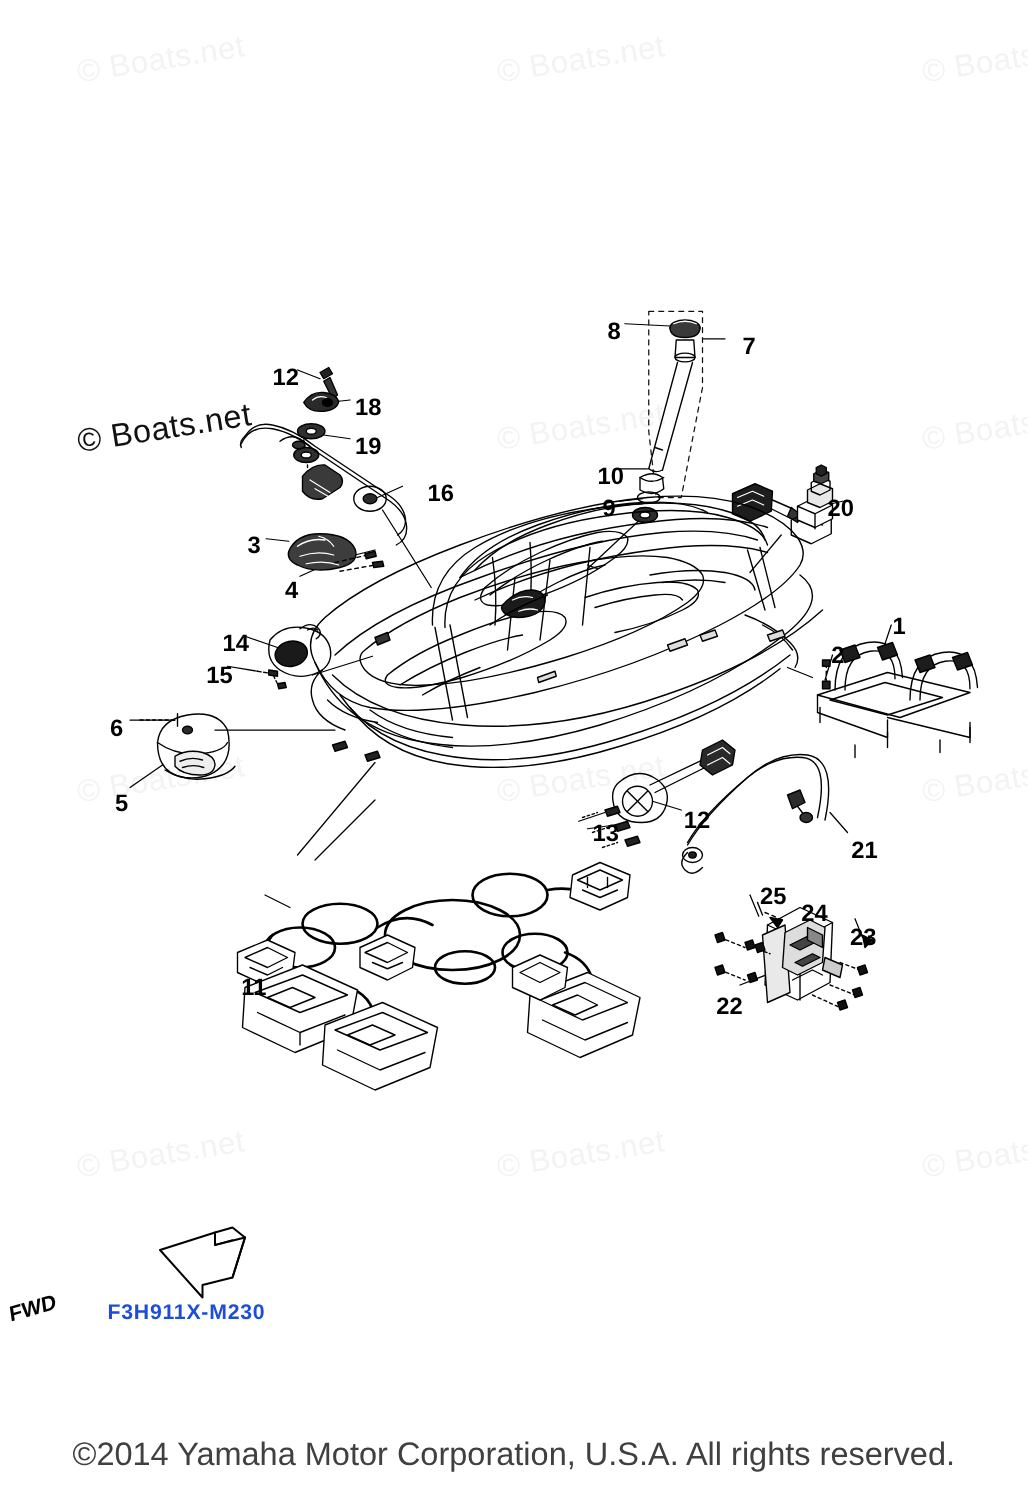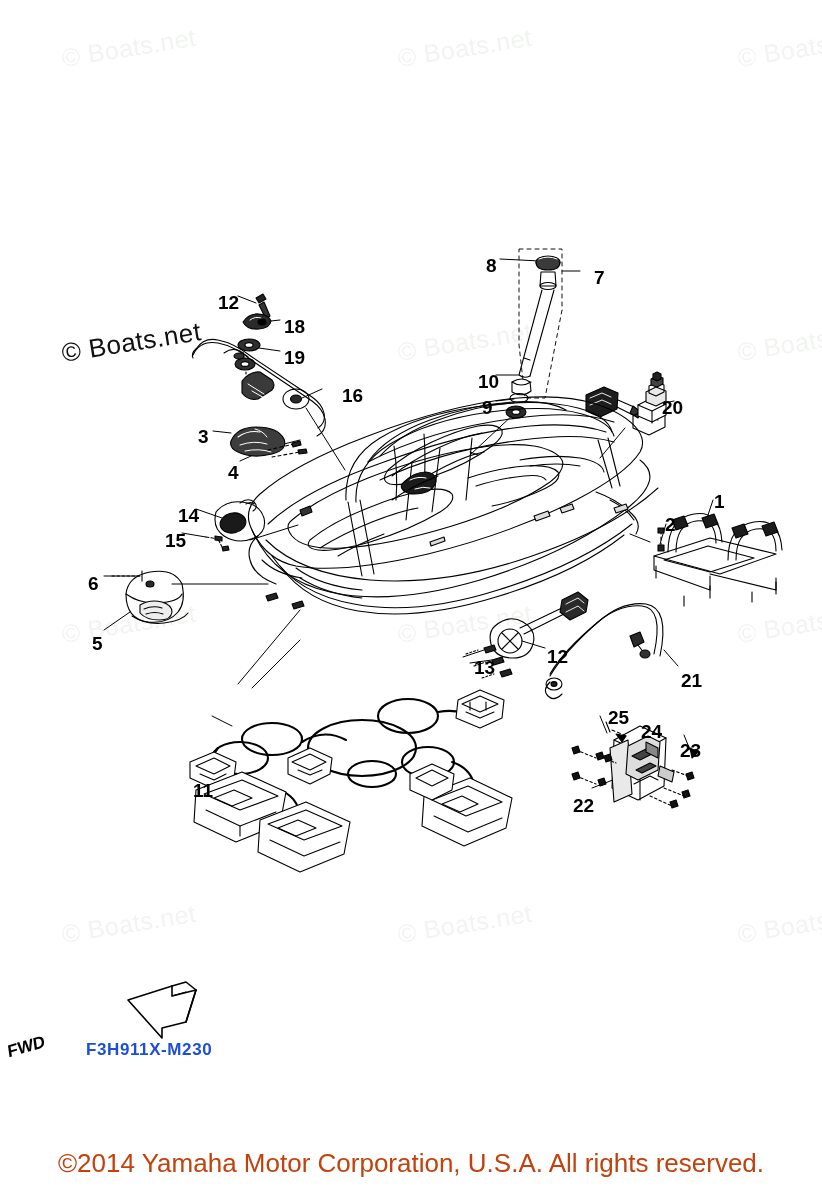--- a/index.html
+++ b/index.html
@@ -83,21 +83,21 @@
   }
   .copyright {
     position: absolute;
     left: 0;
     right: 0;
     top: 1148px;
     text-align: center;
     font-family: "Liberation Sans", sans-serif;
     font-size: 26px;
     font-weight: 400;
-    color: #c2410c;
+    color: #404040;
     white-space: nowrap;
   }
 </style>
 </head>
 <body>
 
 <div id="page">
 
   <div class="wm-layer" id="wm-layer">
       <div class="wm" style="left: 62px; top: 44px;">© Boats.net</div>

